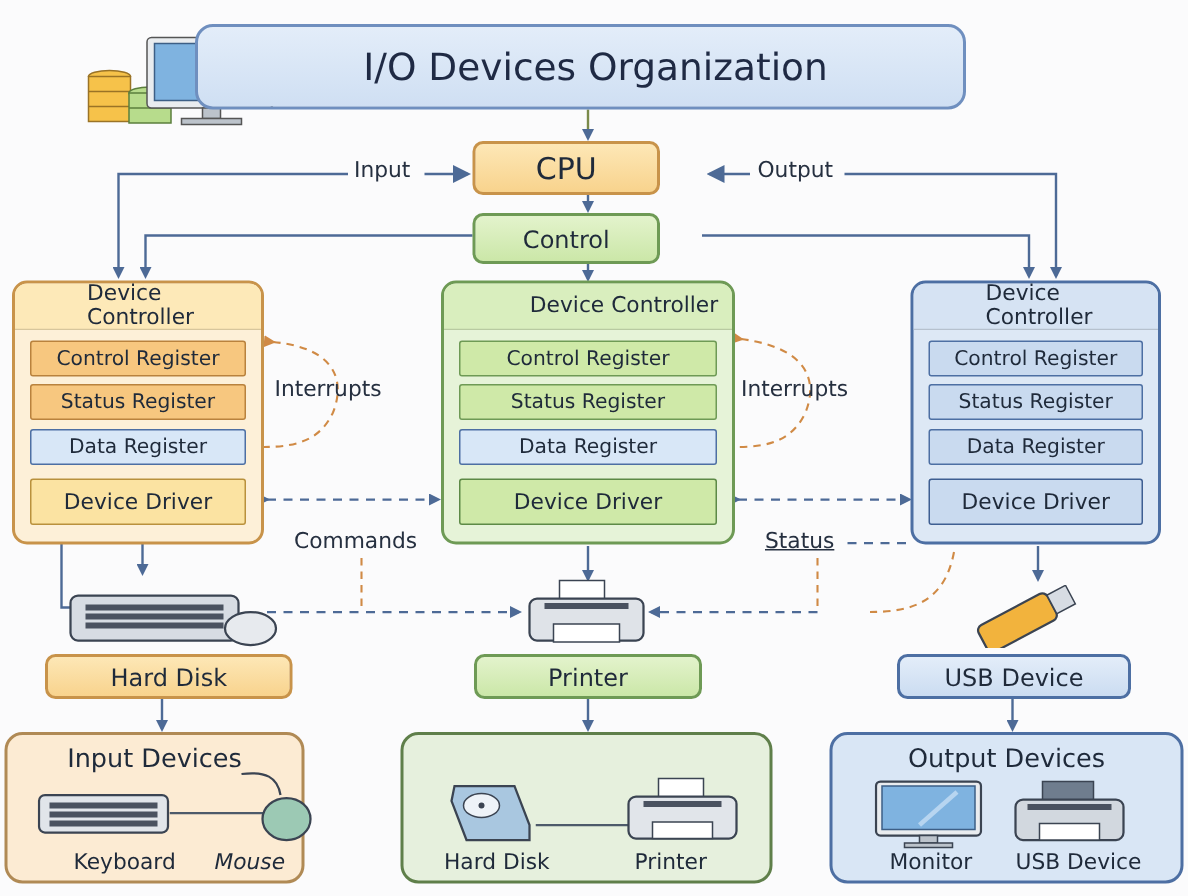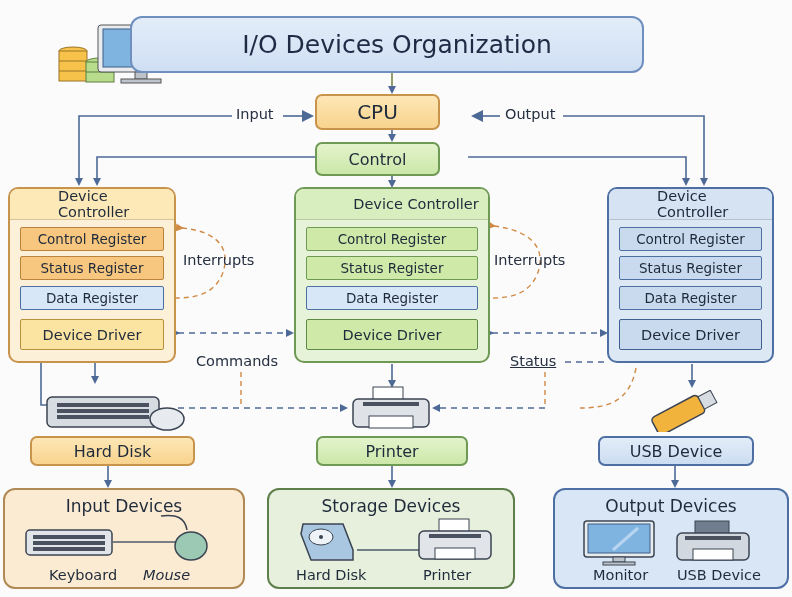--- a/index.html
+++ b/index.html
@@ -181,21 +181,21 @@
 <div class="abs node orange" style="left:30px;top:436px;width:165px;height:30px;font-size:16px;">
   <span>Hard Disk</span>
 </div>
 <div class="abs node green" style="left:316px;top:436px;width:152px;height:30px;font-size:16px;">
   <span>Printer</span>
 </div>
 <div class="abs node blue" style="left:598px;top:436px;width:156px;height:30px;font-size:16px;">
   <span>USB Device</span>
 </div>
 
-<div class="abs group" style="left:3px;top:488px;width:242px;height:101px;background:#fcebd3;border:2px solid #b08a55;">
+<div class="abs group" style="left:3px;top:488px;width:200px;height:101px;background:#fcebd3;border:2px solid #b08a55;">
   <div class="group-title">Input Devices</div>
   <svg class="abs" style="left:20px;top:38px;" width="90" height="30" viewBox="0 0 90 30">
     <rect x="1" y="2" width="86" height="25" rx="4" fill="#e1e5ea" stroke="#3b4452" stroke-width="1.5"></rect>
     <g fill="#4a5260">
         <rect x="8" y="7" width="72" height="4"></rect>
         <rect x="8" y="13" width="72" height="4"></rect>
         <rect x="8" y="19" width="72" height="4"></rect>
       </g>
   </svg>
   <svg class="abs" style="left:108px;top:50px;" width="66" height="4">
@@ -203,21 +203,20 @@
     </svg>
   <svg class="abs" style="left:152px;top:22px;" width="56" height="52" viewBox="0 0 56 52">
     <path d="M4,4 C20,2 28,6 30,18" stroke="#3b4452" fill="none" stroke-width="1.5"></path>
     <ellipse cx="34" cy="34" rx="16" ry="14" fill="#9cc9b4" stroke="#3b4452" stroke-width="1.5"></ellipse>
   </svg>
   <span class="cap" style="left:44px;top:77px;">Keyboard</span>
   <span class="cap" style="left:138px;top:77px;font-style:italic;">Mouse</span>
 </div>
 
 <div class="abs group" style="left:267px;top:488px;width:248px;height:101px;background:#e6f0dd;border:2px solid #5f7f4a;">
-  <div class="group-title">Storage Devices</div>
   <svg class="abs" style="left:28px;top:32px;" width="60" height="42" viewBox="0 0 60 42">
     <path d="M6,2 L46,2 L56,28 L56,38 L14,38 L4,12 Z" fill="#a9c7e0" stroke="#3b4452" stroke-width="1.5"></path>
     <ellipse cx="24" cy="15" rx="12" ry="8" fill="#eef3f8" stroke="#3b4452"></ellipse>
     <circle cx="24" cy="15" r="2" fill="#3b4452"></circle>
   </svg>
   <svg class="abs" style="left:88px;top:58px;" width="72" height="4">
       <line x1="0" y1="2" x2="72" y2="2" stroke="#4d5a6a" stroke-width="1.5"></line>
     </svg>
   <svg class="abs" style="left:148px;top:28px;" width="76" height="44" viewBox="0 0 76 44">
     <rect x="22" y="1" width="30" height="14" fill="#fff" stroke="#3b4452"></rect>

